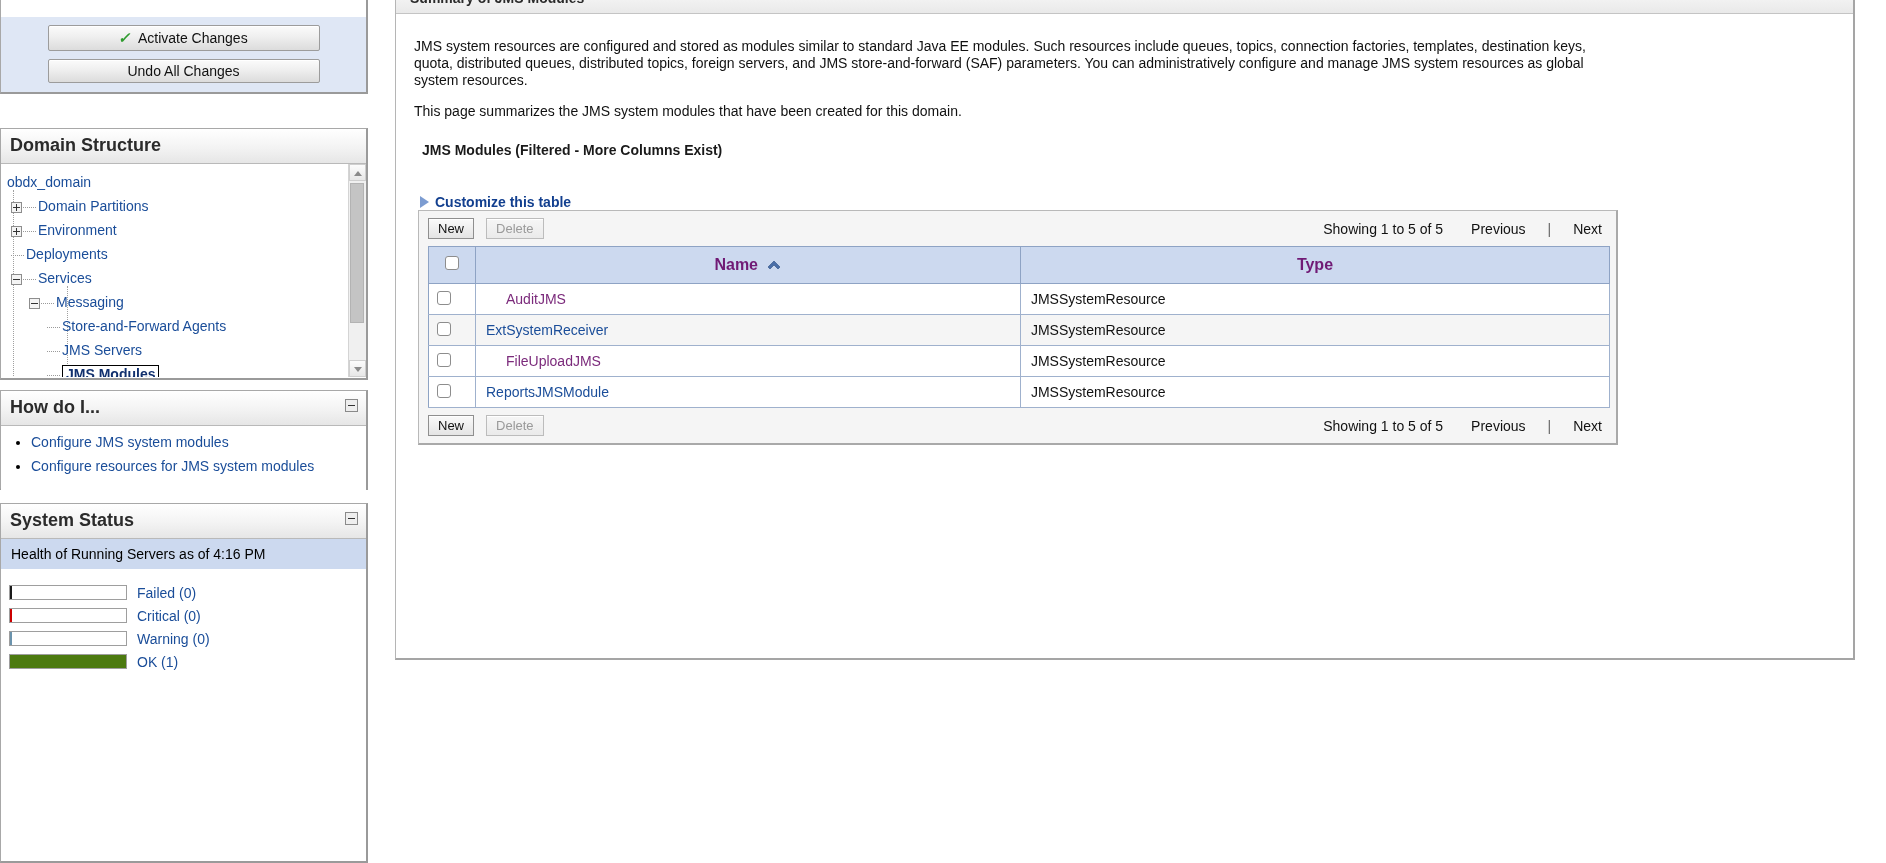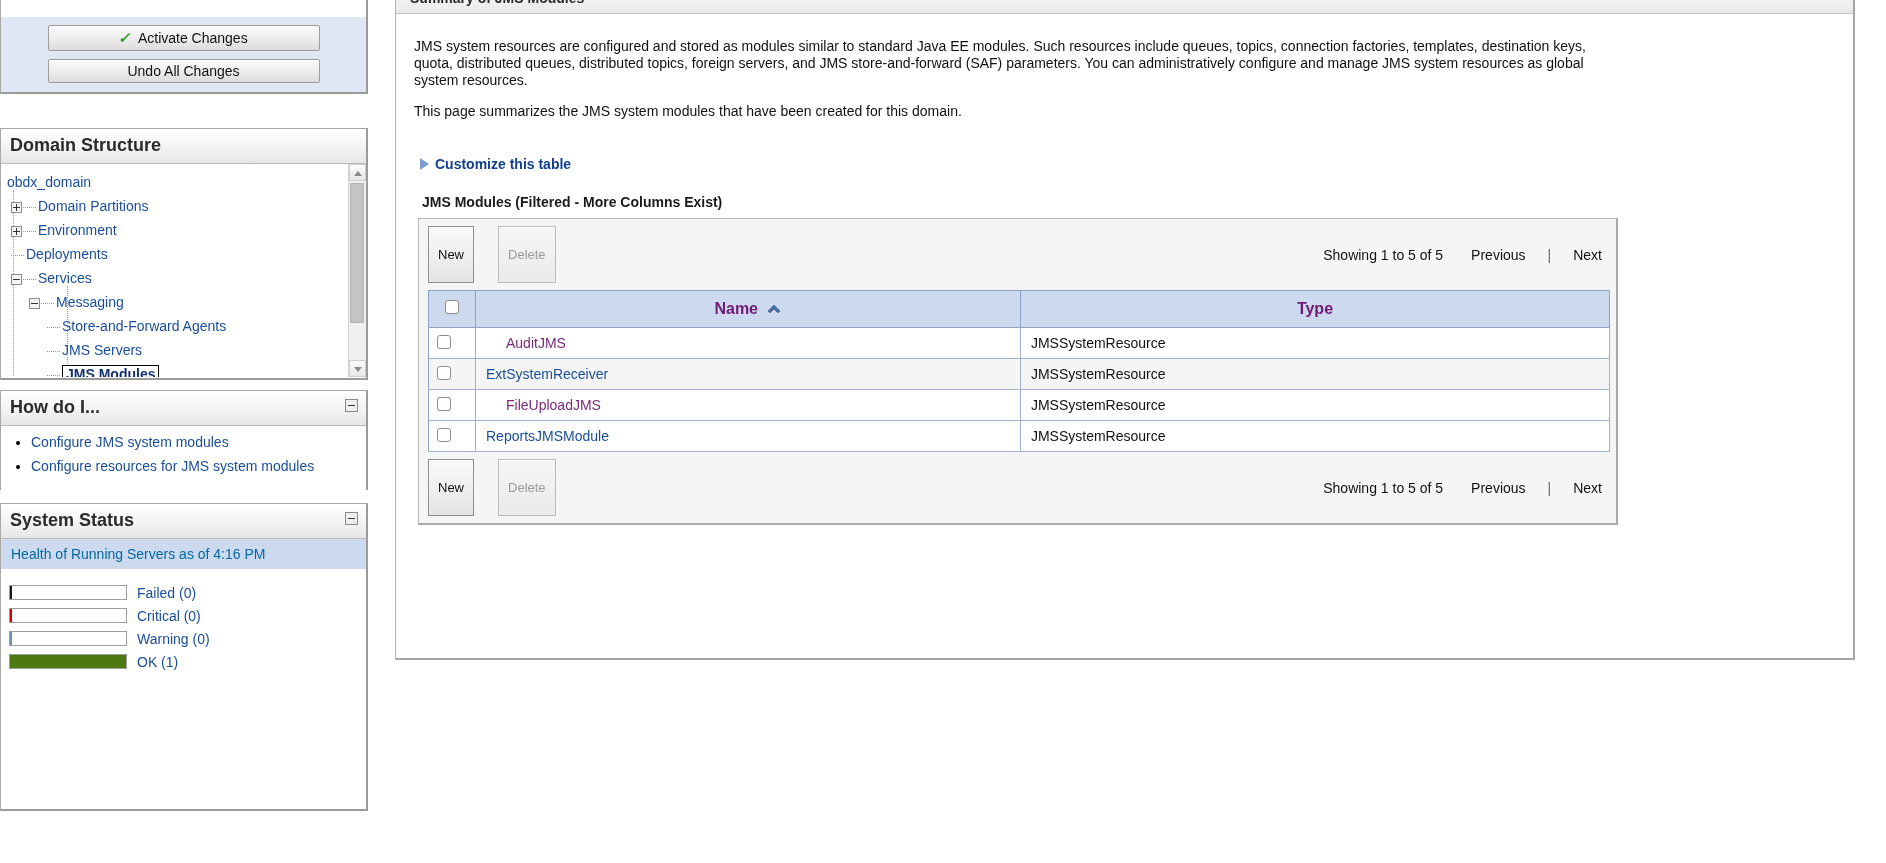--- a/index.html
+++ b/index.html
@@ -204,26 +204,26 @@
   
   #howdoi { top: 390px; width: 368px; height: 100px; }
   #howdoi-body { padding: 8px 10px 10px 10px; background: #fff; }
   #howdoi ul { margin: 0; padding: 0 0 0 20px; }
   #howdoi li { margin: 0 0 7px 0; line-height: 16px; }
   .link {
     color: #1a4d99; text-decoration: none; font-size: 14px; cursor: pointer;
   }
 
   
-  #sysstatus { top: 503px; width: 368px; height: 308px; }
+  #sysstatus { top: 503px; width: 368px; height: 360px; }
   #ss-sub {
     background: #ccd9ef;
     padding: 7px 10px;
     font-size: 14px;
-    color: #0369a1;
+    color: #000000;
   }
   #ss-body { padding: 12px 0 0 0; background: #fff; }
   .health-row {
     display: flex; align-items: center;
     height: 23px;
     margin-bottom: 0;
   }
   .health-bar {
     width: 118px; height: 15px;
     border: 1px solid #9e9e9e;
@@ -304,22 +304,22 @@
   .tbl-toolbar {
     display: flex; align-items: center;
     padding: 7px 10px 7px 9px;
     background: #f5f5f5;
   }
   .tbl-btn {
     font-family: "Liberation Sans", sans-serif;
     font-size: 13px;
     background: linear-gradient(to bottom,#fafafa,#e4e4e4);
     border: 1px solid #8f8f8f;
-    padding: 20px 9px;
-    margin-right: 24px;
+    padding: 2px 9px;
+    margin-right: 12px;
     color: #111;
     cursor: pointer;
     box-shadow: inset 0 1px 0 #fff;
   }
   .tbl-btn.disabled {
     color: #9a9a9a;
     border: 1px solid #bcbcbc;
     background: linear-gradient(to bottom,#f6f6f6,#eaeaea);
     cursor: default;
   }
@@ -480,26 +480,26 @@
 
   </div>
 
   <div id="content">
     <div id="content-head">Summary of JMS Modules</div>
     <div id="content-body">
 
       <p class="para">JMS system resources are configured and stored as modules similar to standard Java EE modules. Such resources include queues, topics, connection factories, templates, destination keys, quota, distributed queues, distributed topics, foreign servers, and JMS store-and-forward (SAF) parameters. You can administratively configure and manage JMS system resources as global system resources.</p>
       <p class="para">This page summarizes the JMS system modules that have been created for this domain.</p>
 
+      <div id="table-title">JMS Modules (Filtered - More Columns Exist)</div>
+
       <div id="customize-row">
         <span class="tri-right"></span>
         <span id="customize-link">Customize this table</span>
       </div>
-
-      <div id="table-title">JMS Modules (Filtered - More Columns Exist)</div>
 
       <div id="table-panel">
 
         <div class="tbl-toolbar">
           <button class="tbl-btn">New</button>
           <button class="tbl-btn disabled">Delete</button>
           <div class="paging">
             <span class="showing">Showing 1 to 5 of 5</span>
             <span class="pg">Previous</span>
             <span class="sep">|</span>

